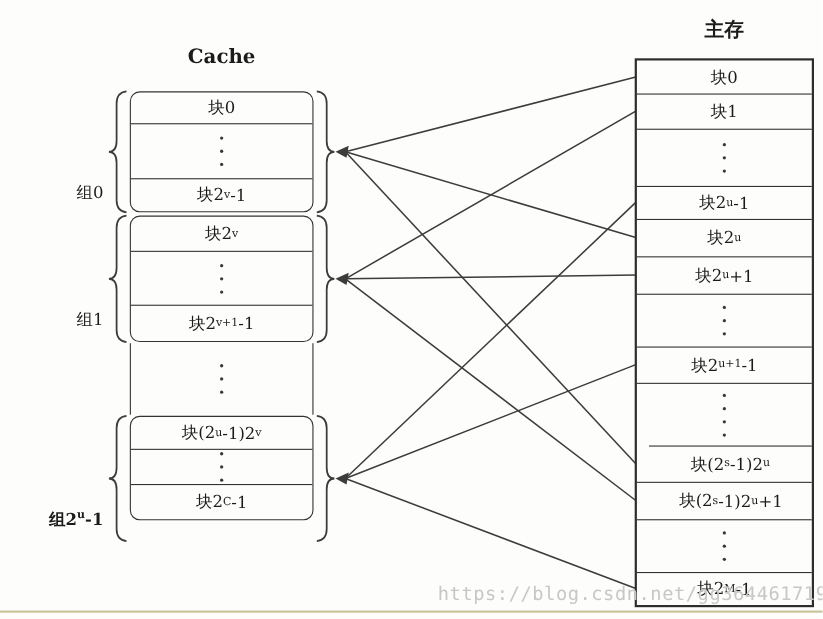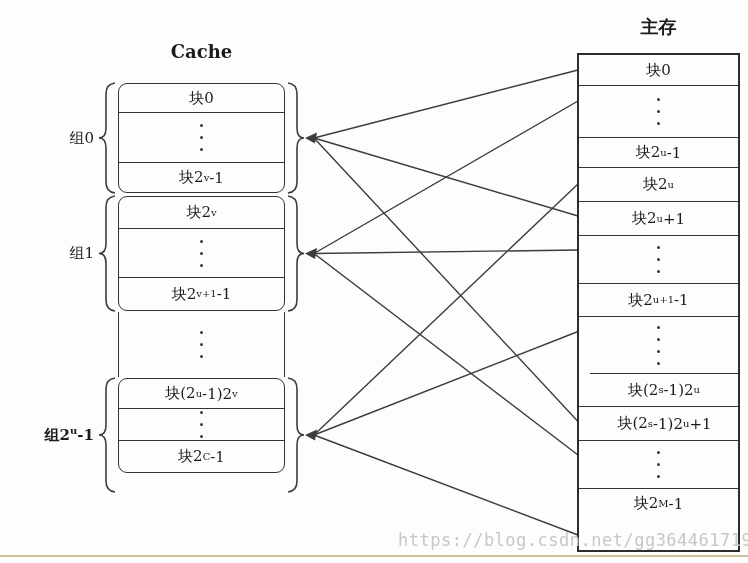--- a/index.html
+++ b/index.html
@@ -29,21 +29,21 @@
     display:flex;
   }
   .crow{
     display:flex;align-items:center;justify-content:center;
     font-size:15px;box-sizing:border-box;white-space:nowrap;
   }
   .crow.first{border-bottom:1.6px solid #333;}
   .crow.last{border-top:1.6px solid #333;}
   
   .glabel{
-    left:22px;width:72px;text-align:right;font-size:15px;z-index:3;white-space:nowrap;
+    left:22px;width:72px;text-align:right;font-size:15px;z-index:3;white-space:nowrap;margin-top:37px;
   }
   #glabel-0{top:129px;}
   #glabel-1{top:244px;}
   #glabel-2{top:426px;font-weight:bold;}
   
   #memory-box{
     left:577px;top:53px;width:163px;height:499px;z-index:2;box-sizing:border-box;
     border:2px solid #2d2d2d;display:flex;flex-direction:column;background:transparent;
   }
   .mrow{
@@ -128,20 +128,21 @@
     <div class="vdots">
         <i></i>
         <i></i>
         <i></i>
       </div>
     <div class="crow last" style="height:32px;">块2<sup>C</sup>-1</div>
   </div>
 
   <div class="abs" id="memory-box">
     <div class="mrow" style="height:30px;">块0</div>
+    <div class="mrow" style="height:32px;">块1</div>
     <div class="mrow" style="height:52px;">
         <span class="vdots">
           <i></i>
           <i></i>
           <i></i>
         </span>
       </div>
     <div class="mrow" style="height:30px;">块2<sup>u</sup>-1</div>
     <div class="mrow" style="height:34px;">块2<sup>u</sup></div>
     <div class="mrow" style="height:34px;">块2<sup>u</sup>+1</div>

